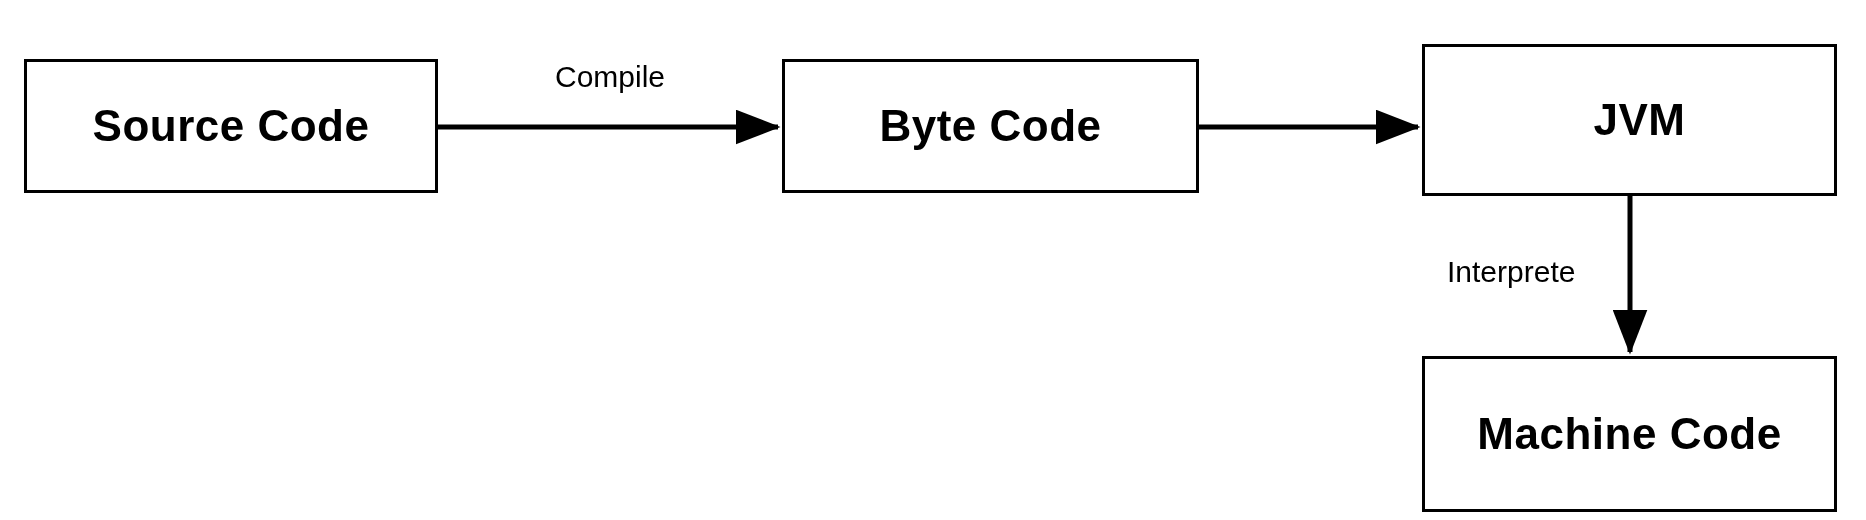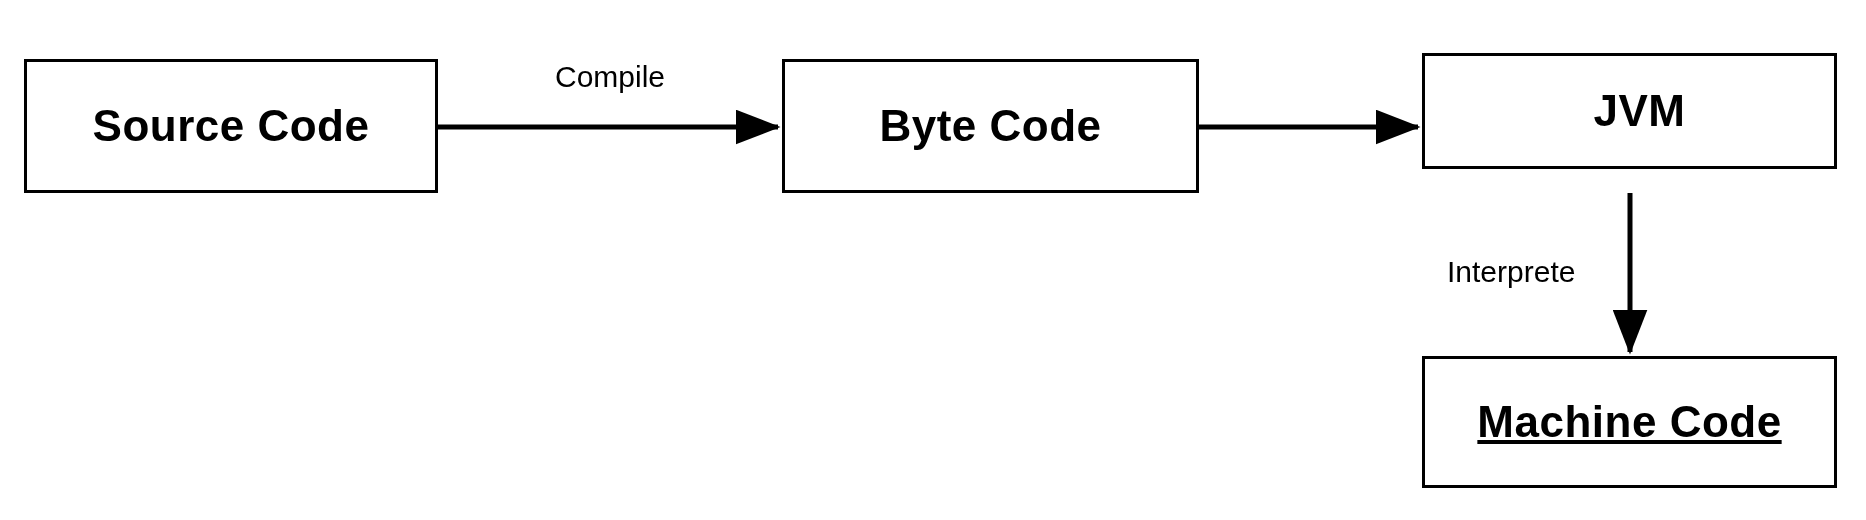--- a/index.html
+++ b/index.html
@@ -31,22 +31,22 @@
     font-family: "Liberation Sans", sans-serif;
     font-weight: bold;
     font-size: 44px;
     color: #000000;
     letter-spacing: 0.5px;
     white-space: nowrap;
     line-height: 1;
   }
   #node-source-code { left: 24px;   top: 59px;  width: 414px; height: 134px; }
   #node-byte-code   { left: 782px;  top: 59px;  width: 417px; height: 134px; }
-  #node-jvm         { left: 1422px; top: 53px;  width: 415px; height: 116px; padding-left: 20px; }
-  #node-machine-code{ left: 1422px; top: 356px; width: 415px; height: 132px; text-decoration: underline; }
+  #node-jvm         { left: 1422px; top: 44px;  width: 415px; height: 152px; padding-left: 20px; }
+  #node-machine-code{ left: 1422px; top: 356px; width: 415px; height: 156px; }
 
   .edge-svg {
     position: absolute;
     left: 0;
     top: 0;
     width: 1866px;
     height: 520px;
     pointer-events: none;
   }
   .edge-line {

